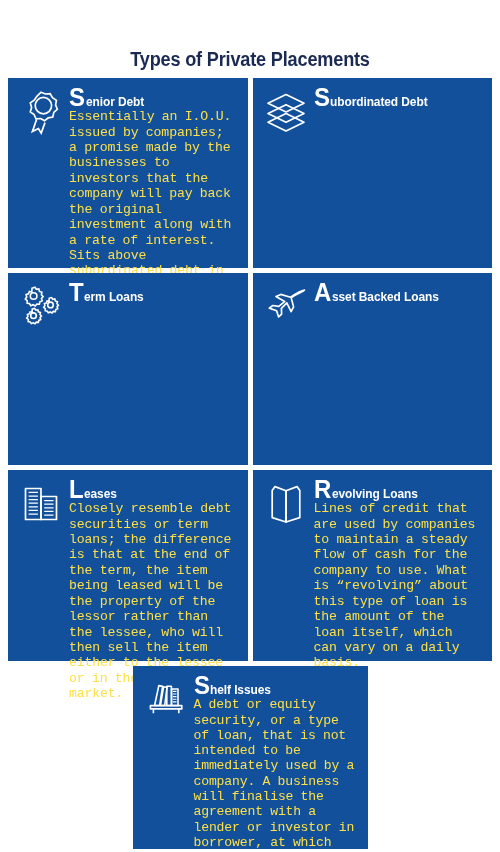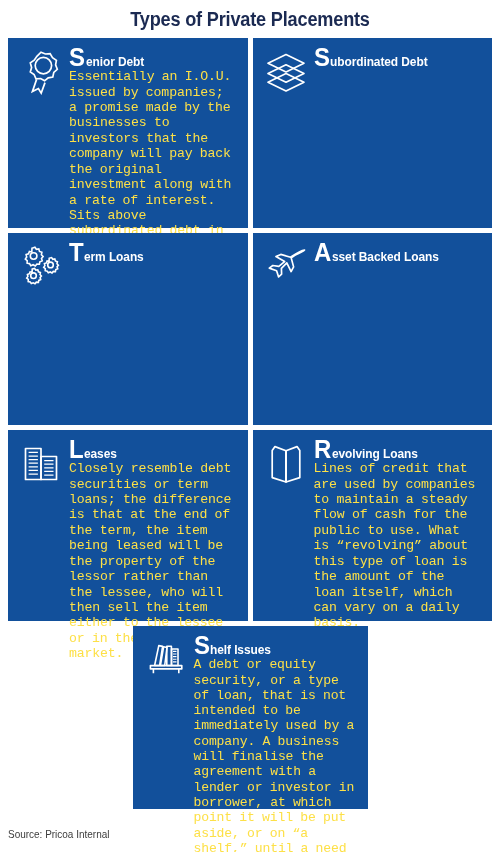--- a/index.html
+++ b/index.html
@@ -5,21 +5,21 @@
   html,body{margin:0;padding:0;}
   body{
     width:500px;height:852px;
     background:#ffffff;
     font-family:"Liberation Sans",sans-serif;
     overflow:hidden;
     position:relative;
   }
   #infographic{
     position:absolute;inset:0;
-    display:flex;flex-direction:column;
+    display:flex;flex-direction:column;margin-top:40px;
   }
   .title{
     height:38px;
     display:flex;align-items:center;justify-content:center;
     font-family:"Liberation Sans",sans-serif;
     font-weight:bold;
     font-size:19.5px;
     letter-spacing:-0.2px;
     color:#1b2a52;
     transform:scaleX(0.93);
@@ -229,21 +229,21 @@
             <path d="M23 9.8 L12.0 5.6 L9.2 9.6 L9.2 36.6 L23 41.0 Z"></path>
             <path d="M23 9.8 L34.0 5.6 L36.8 9.6 L36.8 36.6 L23 41.0 Z"></path>
             <path d="M23 9.8 L23 41.0"></path>
           </svg>
         </div>
         <div class="body">
           <div class="headline">
             <span class="cap">R</span>
               <span class="rest">evolving Loans</span>
           </div>
-          <p class="para">Lines of credit that are used by companies to maintain a steady flow of cash for the public to use. What is “revolving” about this type of loan is the amount of the loan itself, which can vary on a daily basis.</p>
+          <p class="para">Lines of credit that are used by companies to maintain a steady flow of cash for the company to use. What is “revolving” about this type of loan is the amount of the loan itself, which can vary on a daily basis.</p>
         </div>
       </div>
 
     </div>
 
     <div class="row r4">
 
       <div class="card shelf">
         <div class="icon">
           <svg width="46" height="46" viewBox="0 0 46 46" fill="none" stroke="#ffffff" stroke-width="1.6" stroke-linejoin="round">

